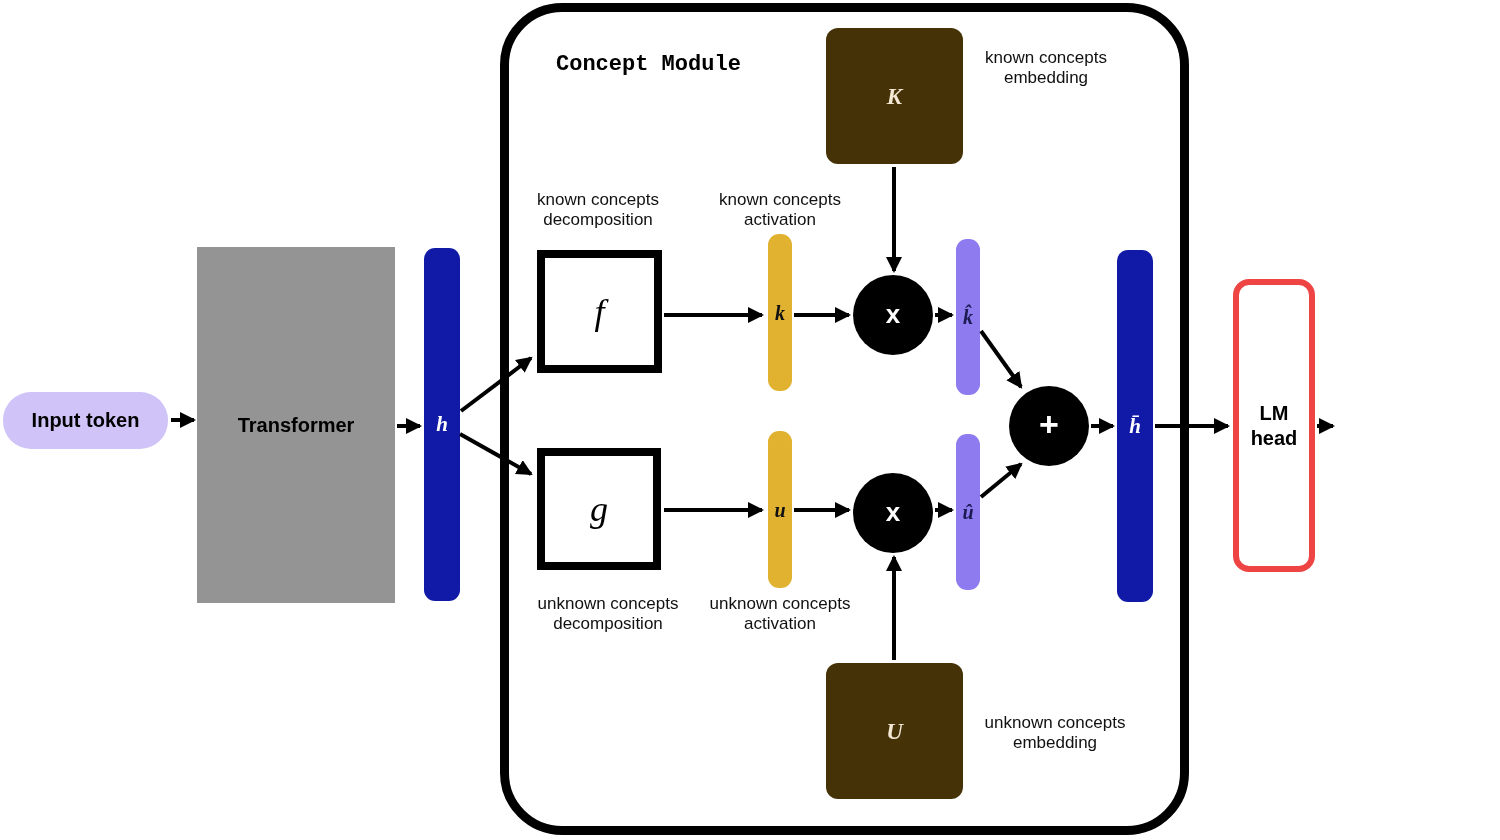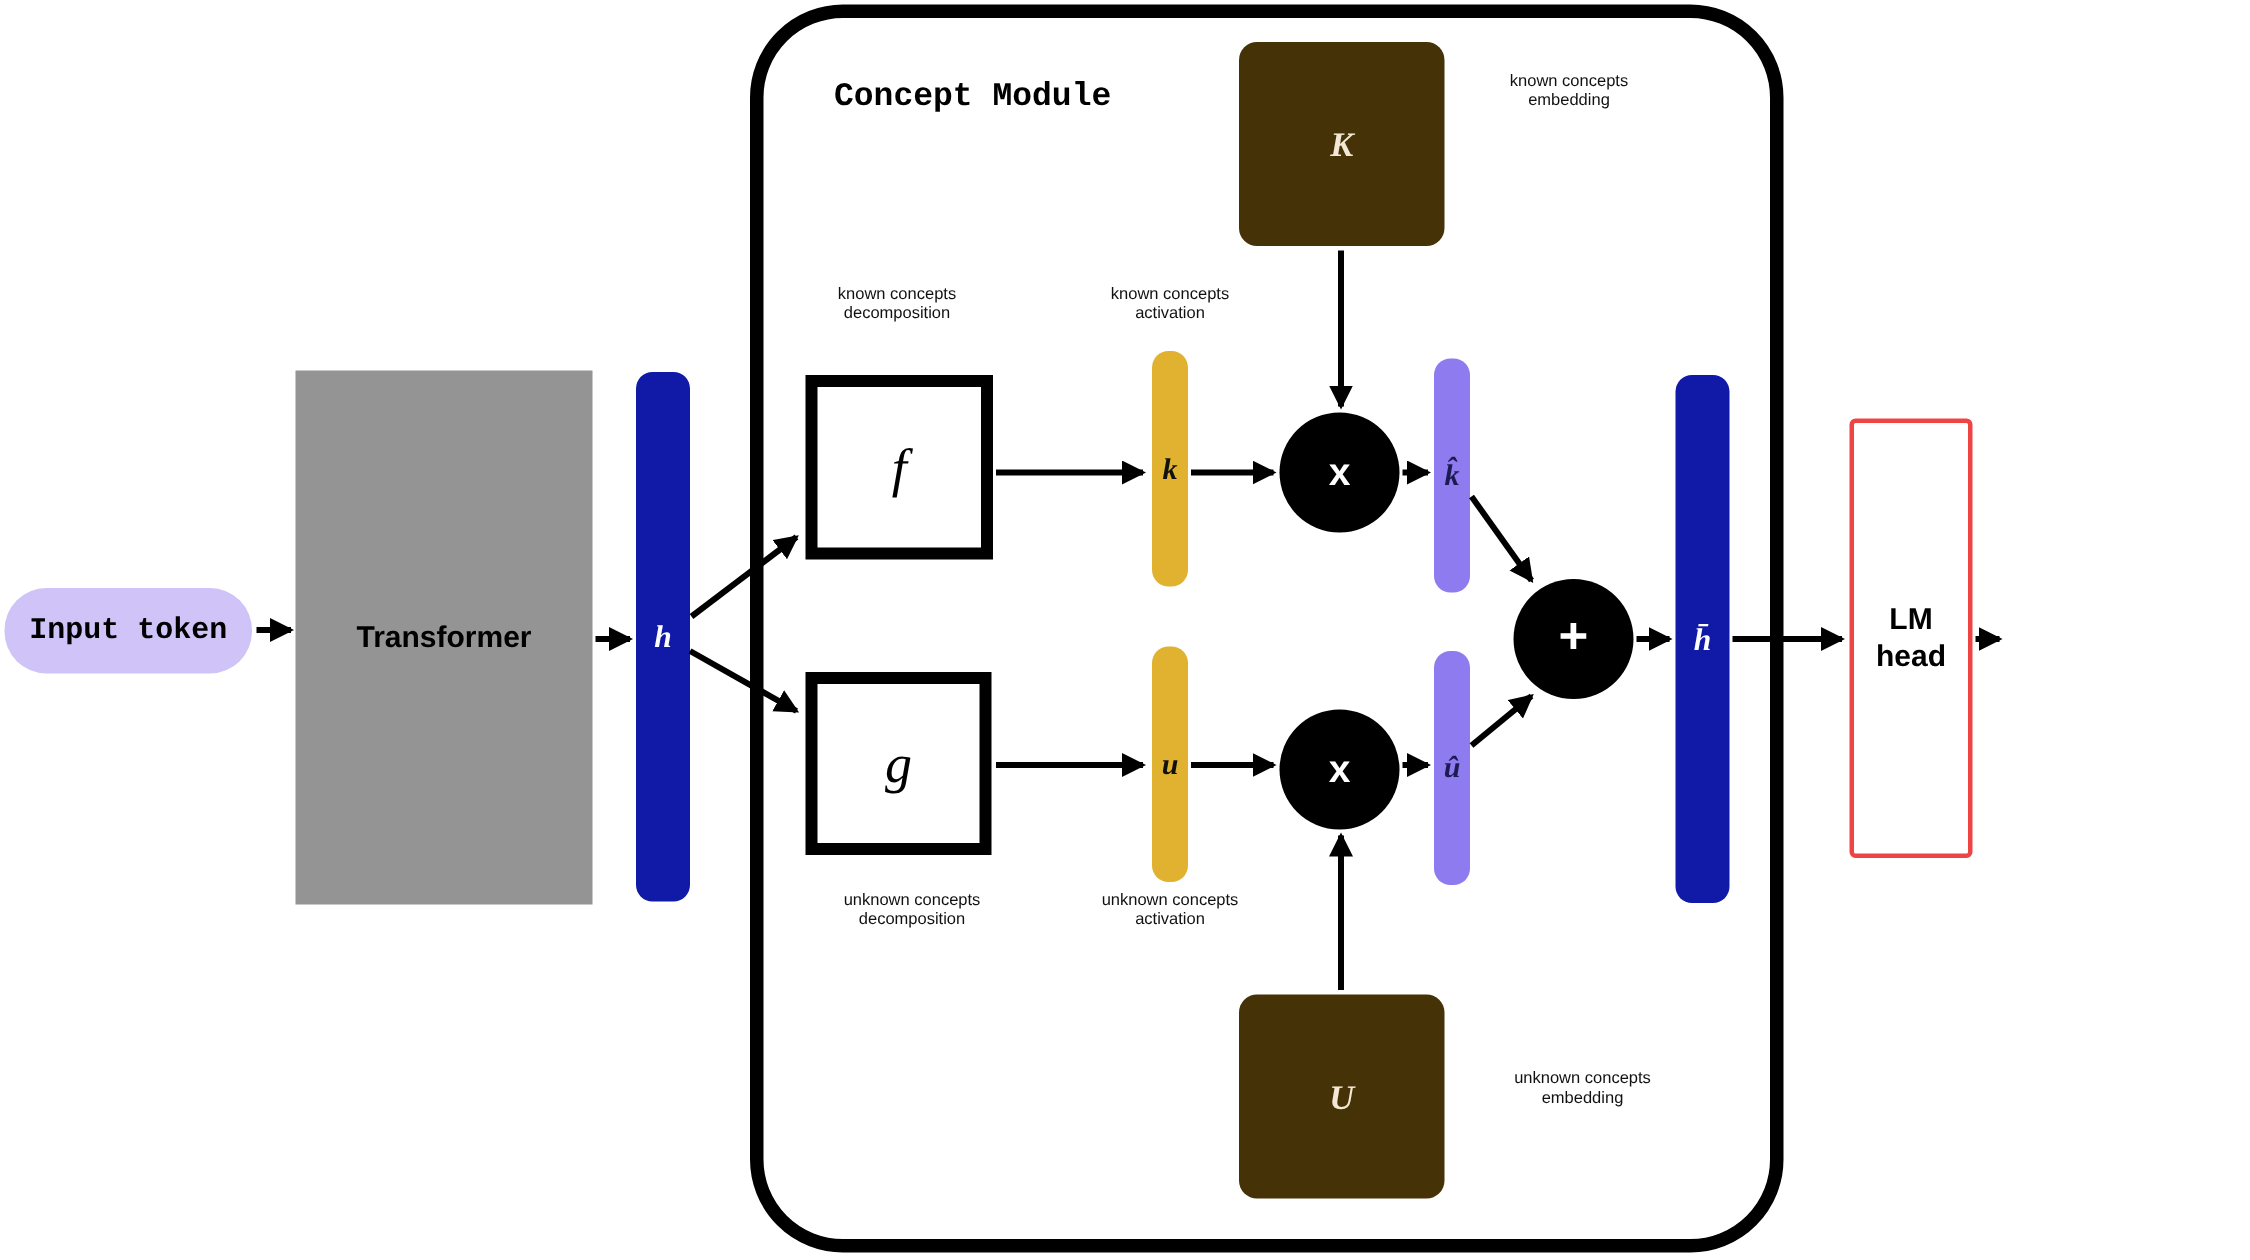--- a/index.html
+++ b/index.html
@@ -33,21 +33,20 @@
     font-family: Liberation Mono, monospace;
   }
 
   
   .token-pill {
     border-radius: 28px;
     display: flex;
     align-items: center;
     justify-content: center;
     z-index: 3;
-    font-family: Liberation Mono, monospace;
   }
   .token-label {
     font-size: 20px;
     font-weight: bold;
     color: #000000;
     white-space: nowrap;
   }
 
   
   .block {
@@ -102,39 +101,39 @@
     align-items: center;
     justify-content: center;
     z-index: 3;
   }
   .op-x { color: #ffffff; font-size: 26px; font-weight: bold; line-height: 1; padding-bottom: 3px; }
   .op-plus { color: #ffffff; font-size: 34px; font-weight: bold; line-height: 1; padding-bottom: 4px; }
 
   
   .lm-head {
     background: #ffffff;
-    border: 3px solid #ef4444;
-    border-radius: 4px;
+    border: 6px solid #ef4444;
+    border-radius: 16px;
     display: flex;
     align-items: center;
     justify-content: center;
     z-index: 3;
   }
   .lm-label {
     font-size: 20px;
     font-weight: bold;
     color: #000000;
     text-align: center;
     white-space: pre-line;
     line-height: 1.25;
   }
 
   
   .annotation {
-    font-size: 11px;
+    font-size: 17px;
     color: #111111;
     text-align: center;
     white-space: pre-line;
     line-height: 1.18;
     z-index: 3;
   }
 
   
   #arrows {
     position: absolute;

